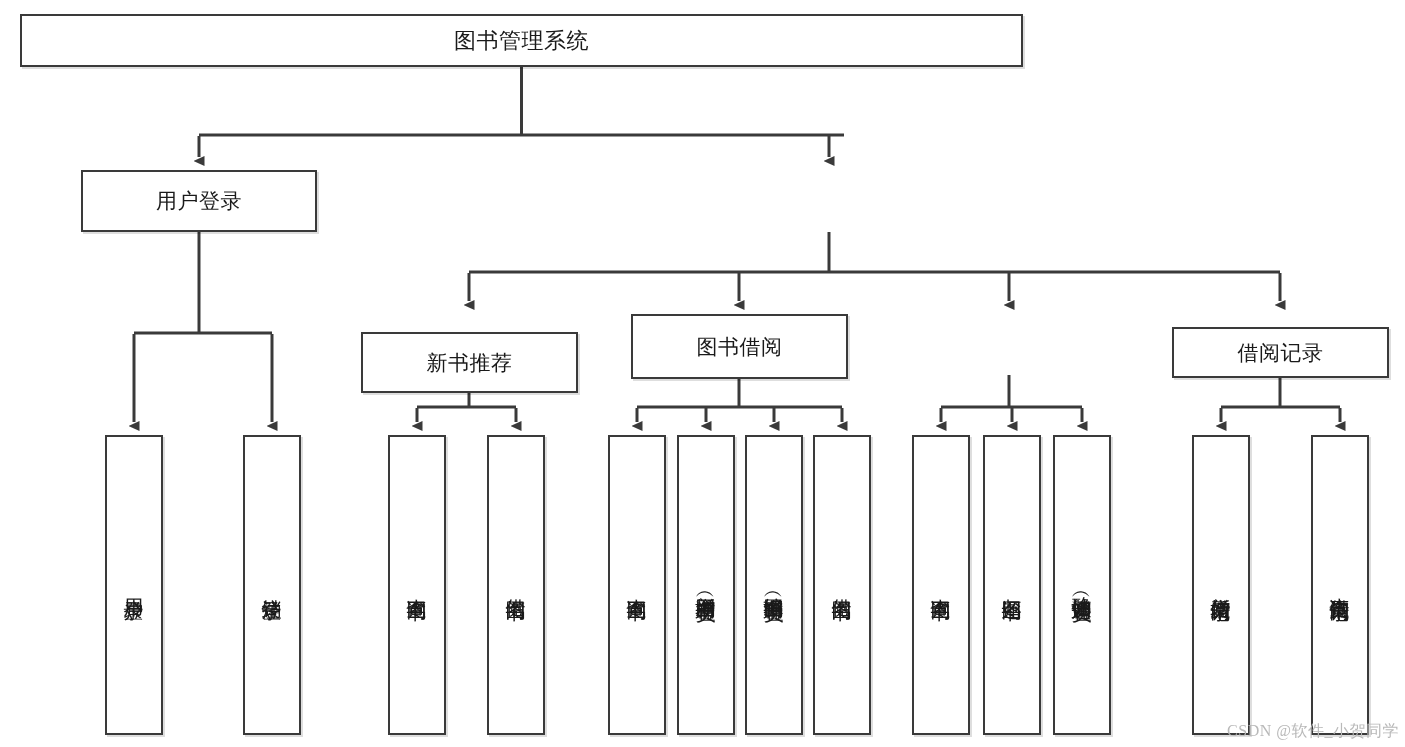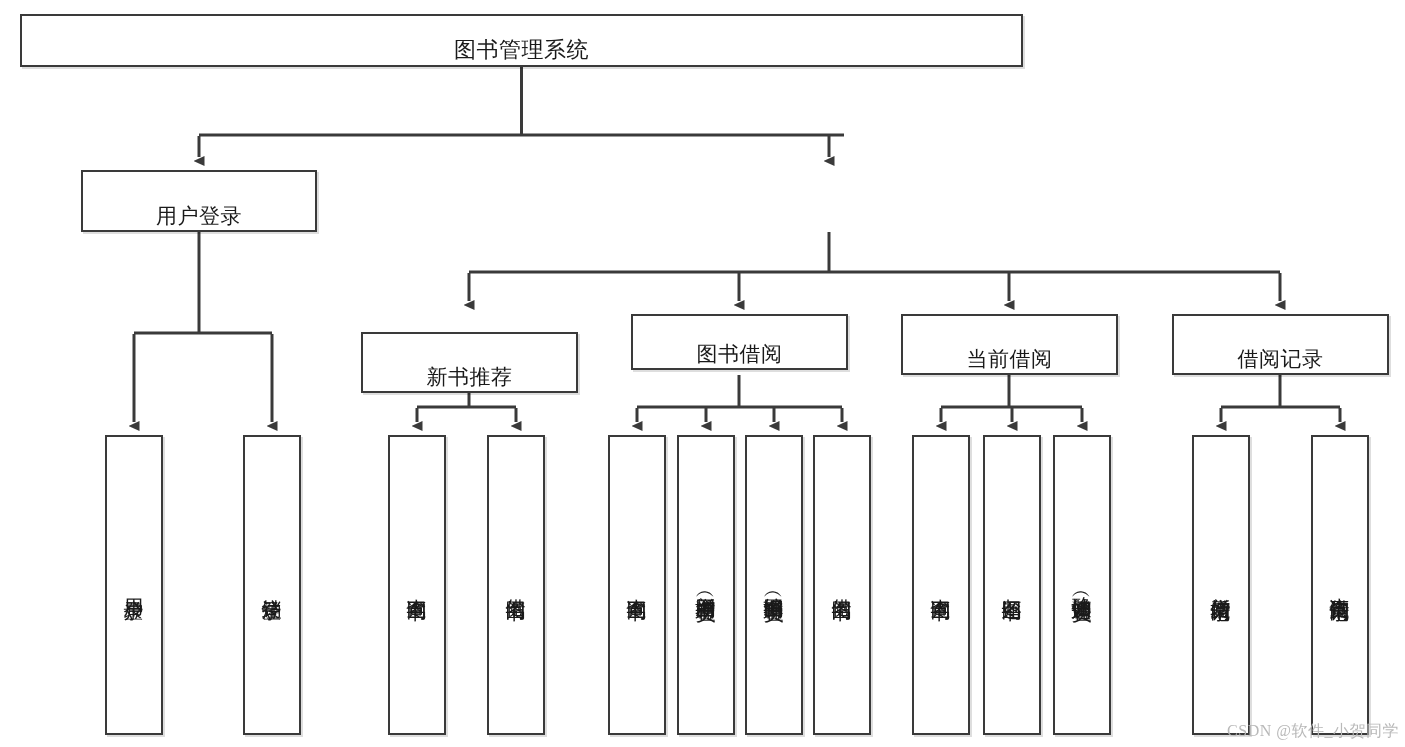--- a/index.html
+++ b/index.html
@@ -24,21 +24,21 @@
     width: 1405px;
     height: 747px;
   }
   .node {
     position: absolute;
     box-sizing: border-box;
     background: #ffffff;
     border: 2.5px solid #3a3a3a;
     box-shadow: 2px 2px 0 rgba(0,0,0,0.13);
     display: flex;
-    align-items: flex-end;
+    align-items: center;
     justify-content: center;
     color: #1a1a1a;
     text-align: center;
     z-index: 2;
   }
   .node.horiz {
     writing-mode: horizontal-tb;
     font-size: 21px;
     letter-spacing: 0.5px;
   }
@@ -131,27 +131,24 @@
     <span>图书管理系统</span>
   </div>
 
   <div class="node horiz" style="left:81px; top:170px; width:236px; height:62px;">
     <span>用户登录</span>
   </div>
 
   <div class="node horiz" style="left:361px; top:332px; width:217px; height:61px;">
     <span>新书推荐</span>
   </div>
-  <div class="node horiz" style="left:631px; top:314px; width:217px; height:56px;">
+  <div class="node horiz" style="left:631px; top:314px; width:217px; height:65px;">
     <span>图书借阅</span>
   </div>
-  <div class="node horiz" style="left:901px; top:314px; width:217px; height:61px;">
-    <span>当前借阅</span>
-  </div>
-  <div class="node horiz" style="left:1172px; top:314px; width:217px; height:61px;">
+  <div class="node horiz" style="left:1172px; top:327px; width:217px; height:51px;">
     <span>借阅记录</span>
   </div>
 
   <div class="node vert" style="left:105px; top:435px; width:58px; height:300px;">
     <span class="vtext">用户登录</span>
   </div>
   <div class="node vert" style="left:243px; top:435px; width:58px; height:300px;">
     <span class="vtext">注销登录</span>
   </div>
   <div class="node vert" style="left:388px; top:435px; width:58px; height:300px;">

